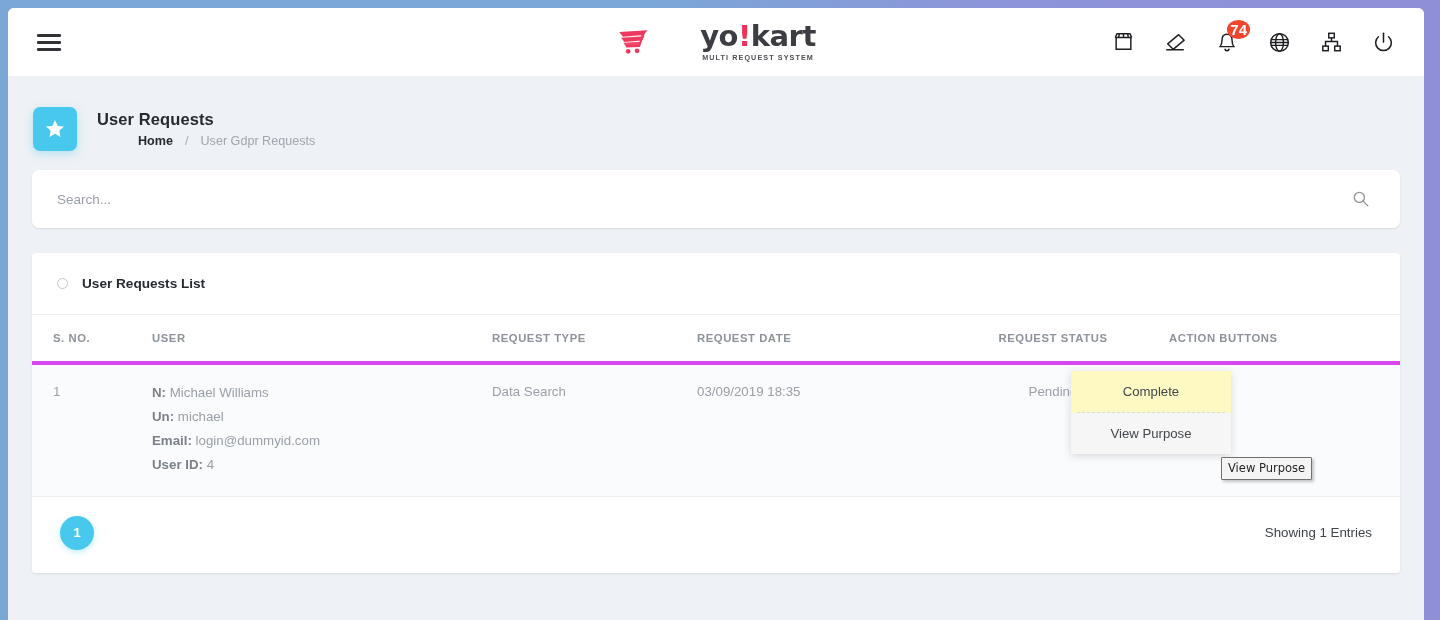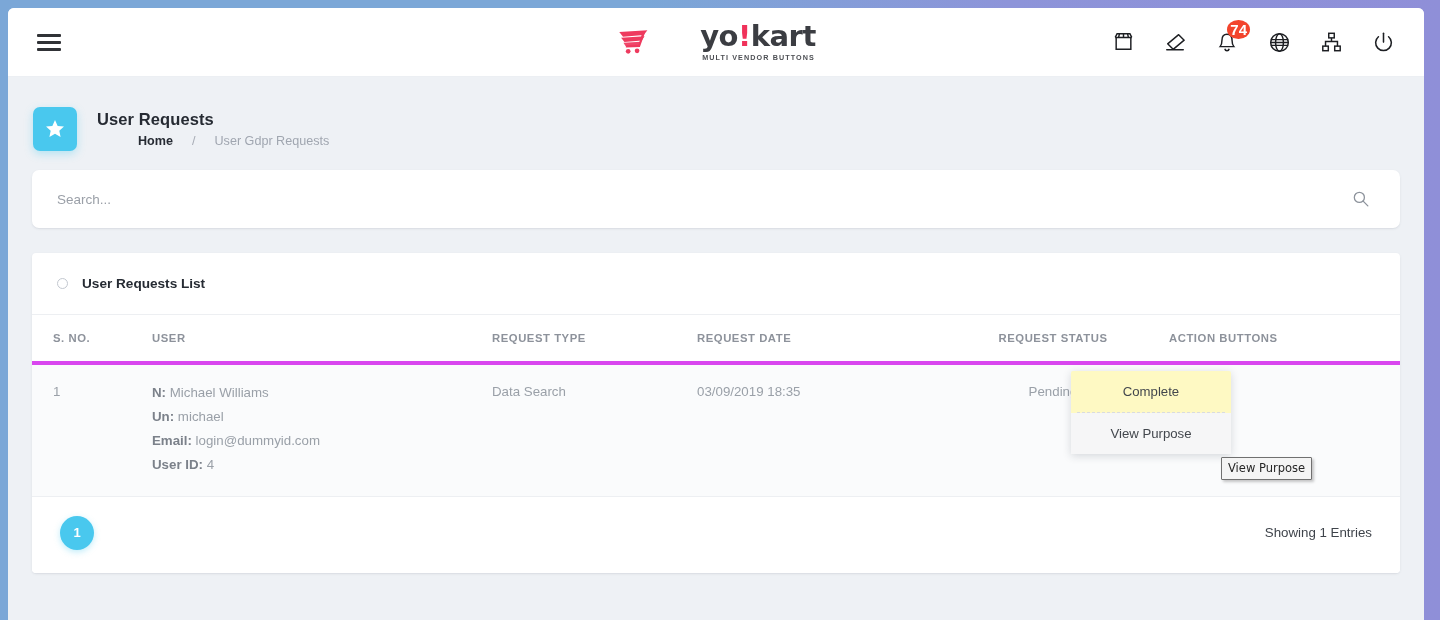--- a/index.html
+++ b/index.html
@@ -84,21 +84,21 @@
   }
   .star-box {
     width: 44px; height: 44px; border-radius: 7px;
     background: #49c8ee;
     display: flex; align-items: center; justify-content: center;
     box-shadow: 0 3px 8px rgba(73,200,238,0.35);
     flex: 0 0 auto;
   }
   .titles { display: flex; flex-direction: column; gap: 5px; }
   .page-title { font-size: 16.5px; font-weight: bold; color: #262b33; letter-spacing: 0.1px; }
-  .crumbs { display: flex; align-items: center; gap: 19px; font-size: 12.6px; padding-left: 41px; }
+  .crumbs { display: flex; align-items: center; gap: 12px; font-size: 12.6px; padding-left: 41px; }
   .crumb-home { color: #262b33; font-weight: bold; cursor: pointer; }
   .crumb-sep { color: #a6abb4; }
   .crumb-cur { color: #a0a6b0; }
 
   
   .card {
     margin: 0 24px;
     background: #fff;
     border-radius: 4px;
     box-shadow: 0 1px 3px rgba(40,50,70,0.07), 0 1px 1px rgba(40,50,70,0.04);
@@ -230,21 +230,21 @@
       <svg class="logo-cart" viewBox="0 0 40 32">
         <path d="M3 5 L33 3 L29 8 L7 10 Z" fill="#ee3a5e"></path>
         <path d="M5 11 L30 9.5 L27 14 L8.5 15.5 Z" fill="#ee3a5e"></path>
         <path d="M7.5 16.5 L26 15.2 L23.5 19.5 L10 20.5 Z" fill="#f0476a"></path>
         <path d="M28 4 L31 4 L25 21 L10 21.5 L10.5 19 L23.5 18.5 Z" fill="#ee3a5e"></path>
         <circle cx="12.5" cy="25.5" r="2.5" fill="#ee3a5e"></circle>
         <circle cx="22" cy="25" r="2.5" fill="#ee3a5e"></circle>
       </svg>
       <div class="logo-text">
         <div class="logo-word"><span>yo</span><span class="bang">!</span><span>kart</span></div>
-        <div class="logo-sub">MULTI VENDOR BUTTONS</div>
+        <div class="logo-sub">MULTI REQUEST SYSTEM</div>
       </div>
     </div>
 
     <div class="header-icons">
 
       <div class="hicon">
         <svg width="23" height="22" viewBox="0 0 24 24" fill="none" stroke="#1d1f23" stroke-width="1.6">
           <path d="M3 7 L5 3 L19 3 L21 7"></path>
           <path d="M4 7 L4 20 L20 20 L20 7"></path>
           <path d="M3 7 L21 7"></path>

